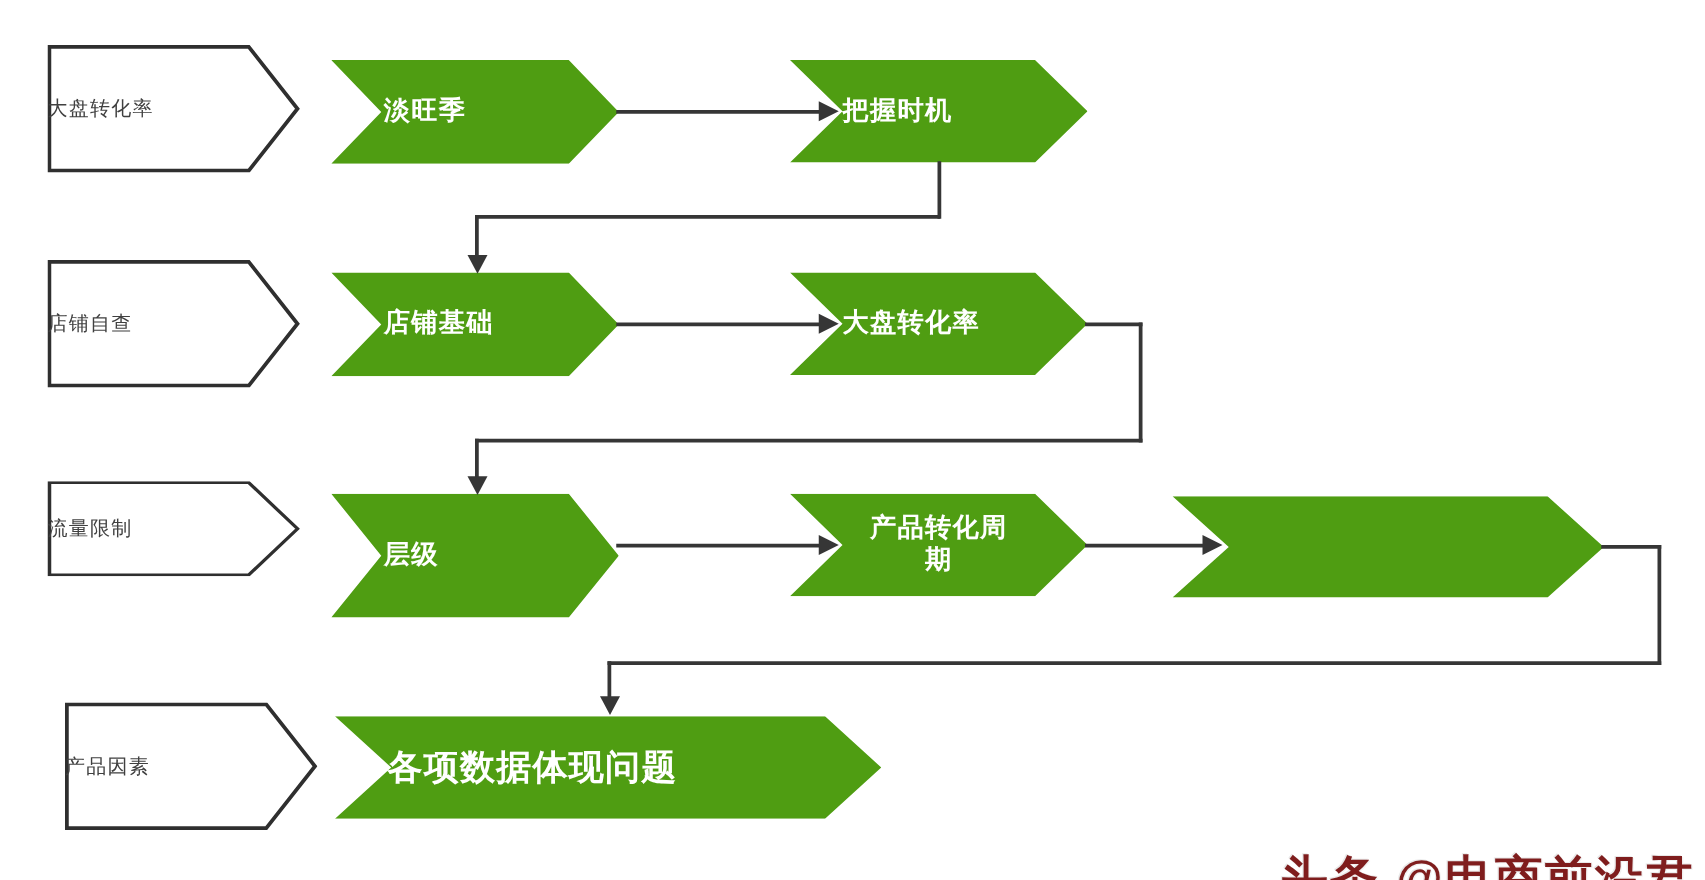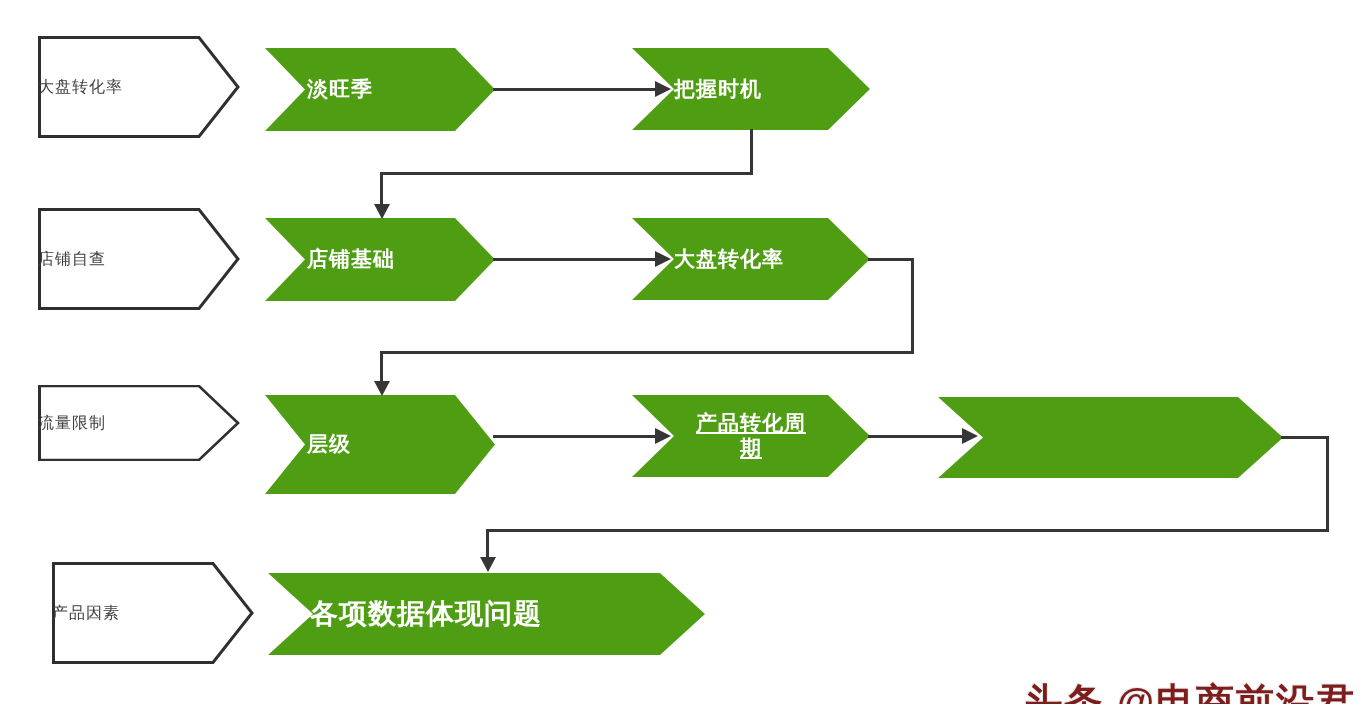--- a/index.html
+++ b/index.html
@@ -11,21 +11,21 @@
   .node svg.shape{position:absolute;left:0;top:0;width:100%;height:100%;}
   .node .lbl{position:relative;z-index:2;text-align:center;}
 
   
   .pentagon polygon{fill:#ffffff;stroke:var(--category-border,#2f2f2f);stroke-width:3;stroke-linejoin:miter;}
   .pentagon .lbl{color:var(--category-text,#404040);font-size:16px;letter-spacing:1px;padding-right:48px;}
 
   
   .chevron polygon{fill:var(--step-fill,#4f9d12);}
   .chevron .lbl{color:var(--step-text,#ffffff);font-size:21px;font-weight:700;letter-spacing:1px;line-height:1.18;padding:0 42px;}
-  .chevron.tight .lbl{padding:0 58px;text-decoration:underline;}
+  .chevron.tight .lbl{padding:0 58px;}
   .chevron.big .lbl{font-size:28px;}
 
   
   .seg{position:absolute;background:var(--connector,#363636);}
   .seg.h{height:3px;}
   .seg.v{width:3px;}
   .ah{position:absolute;width:0;height:0;}
   .ah.right{border-top:8px solid transparent;border-bottom:8px solid transparent;border-left:16px solid var(--connector,#363636);}
   .ah.down{border-left:8px solid transparent;border-right:8px solid transparent;border-top:15px solid var(--connector,#363636);}
 

